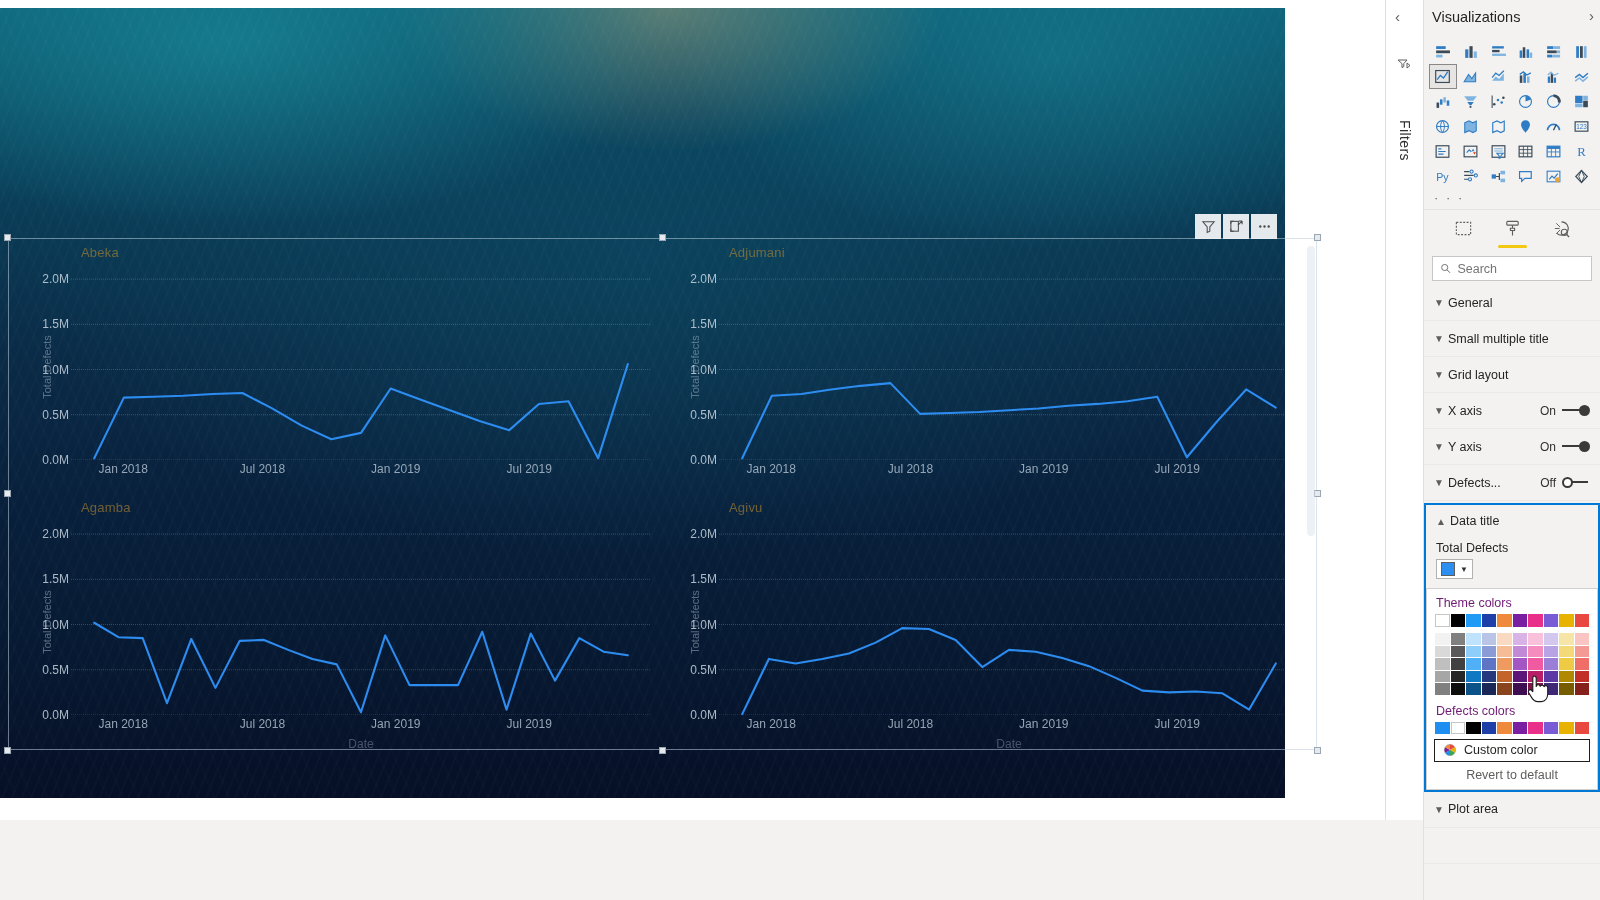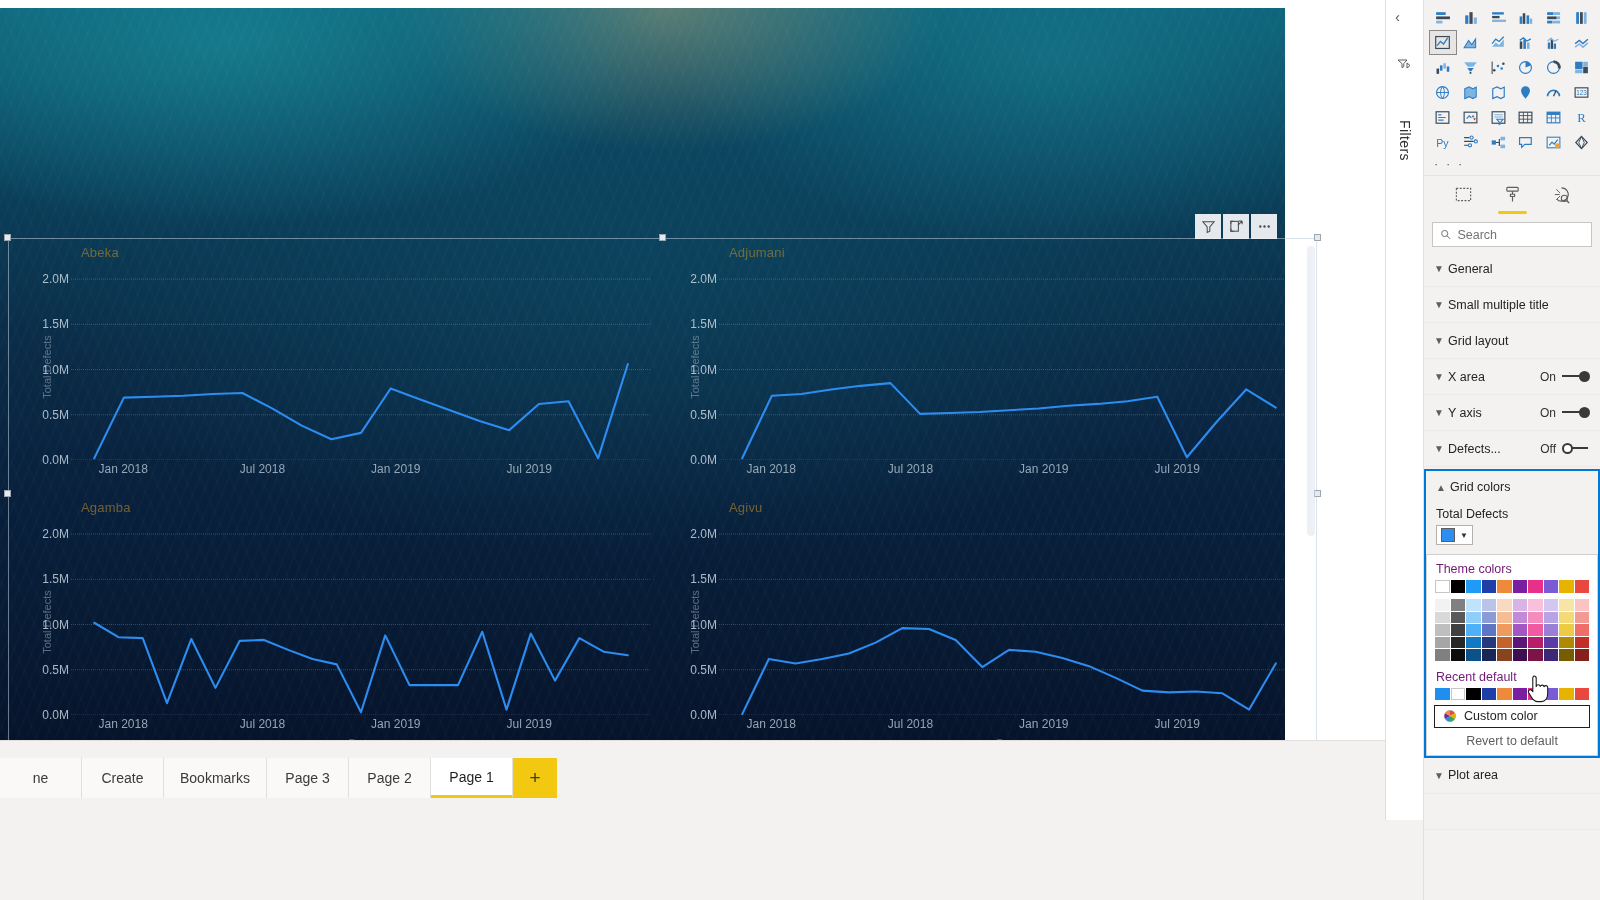--- a/index.html
+++ b/index.html
@@ -314,45 +314,38 @@
             </div>
             <div class="x-title">Date</div>
           </div>
         </div>
 
       <div class="v-scroll">
         <div class="v-thumb"></div>
       </div>
     </div>
 
-    <div class="pagebar">
-      <div class="tabs" id="page-tabs">
-          <div class="tab">ne</div>
-          <div class="tab">Create</div>
-          <div class="tab">Bookmarks</div>
-          <div class="tab">Page 3</div>
-          <div class="tab">Page 2</div>
-          <div class="tab active">Page 1</div>
-          <div class="tab add">+</div>
-        </div>
-    </div>
   </div>
 
   <div class="filters-strip">
     <div class="fs-collapse">‹</div>
     <div class="fs-icon">
       <svg width="16" height="16" viewBox="0 0 16 16">
           <path d="M2 4h9l-3.2 3.6v3L6 11.6V7.6z" fill="none" stroke="#605e5c" stroke-width="1"></path>
           <path d="M11 7l3 2.5-3 2.5z" fill="none" stroke="#605e5c" stroke-width="1"></path>
         </svg>
     </div>
     <div class="fs-label">Filters</div>
   </div>
 
   <div class="vizpane">
+    <div class="vp-head">
+      <div class="vp-title">Visualizations</div>
+      <div class="vp-expand">›</div>
+    </div>
 
     <div class="viz-grid" id="viz-grid">
         <div class="viz-cell">
           <svg width="17" height="17" viewBox="0 0 16 16">
             <rect x="2" y="3" width="9" height="2.6" fill="#2e7cc4"></rect>
             <rect x="2" y="7" width="13" height="2.6" fill="#3a4a58"></rect>
             <rect x="2" y="11" width="6" height="2.6" fill="#7fb4e0"></rect>
           </svg>
         </div>
         <div class="viz-cell">
@@ -630,21 +623,21 @@
         <div class="fmt-row">
           <span class="chev">▼</span>
           <span class="lbl">Small multiple title</span>
         </div>
         <div class="fmt-row">
           <span class="chev">▼</span>
           <span class="lbl">Grid layout</span>
         </div>
         <div class="fmt-row">
           <span class="chev">▼</span>
-          <span class="lbl">X area</span>
+          <span class="lbl">X axis</span>
           <span class="state">On</span>
           <span class="toggle ">
             <span class="track"></span>
             <span class="knob"></span>
           </span>
         </div>
         <div class="fmt-row">
           <span class="chev">▼</span>
           <span class="lbl">Y axis</span>
           <span class="state">On</span>
@@ -660,21 +653,21 @@
           <span class="toggle off">
             <span class="track"></span>
             <span class="knob"></span>
           </span>
         </div>
       </div>
 
     <div class="datacolors">
       <div class="dc-head">
         <span class="chev">▲</span>
-        <span>Grid colors</span>
+        <span>Data title</span>
       </div>
       <div class="dc-series">Total Defects</div>
       <div class="dc-swatch-row">
         <span class="dc-swatch-btn">
           <span class="dc-swatch" id="series-swatch" style="background: rgb(44, 142, 240);"></span>
           <span class="dc-caret">▼</span>
         </span>
       </div>
 
       <div class="dropdown">
@@ -736,21 +729,21 @@
             <div class="sw" style="background: rgb(13, 13, 13);"></div>
             <div class="sw" style="background: rgb(10, 82, 136);"></div>
             <div class="sw" style="background: rgb(26, 38, 85);"></div>
             <div class="sw" style="background: rgb(138, 68, 29);"></div>
             <div class="sw" style="background: rgb(63, 14, 82);"></div>
             <div class="sw" style="background: rgb(125, 20, 71);"></div>
             <div class="sw" style="background: rgb(62, 39, 116);"></div>
             <div class="sw" style="background: rgb(119, 93, 0);"></div>
             <div class="sw" style="background: rgb(133, 32, 26);"></div>
           </div>
-        <div class="dd-sect">Recent default</div>
+        <div class="dd-sect">Defects colors</div>
         <div class="recent-grid" id="recent-row">
             <div class="sw" style="background: rgb(31, 142, 241);"></div>
             <div class="sw" style="background: rgb(255, 255, 255); border: 1px solid rgb(200, 198, 196);"></div>
             <div class="sw" style="background: rgb(0, 0, 0);"></div>
             <div class="sw" style="background: rgb(31, 63, 168);"></div>
             <div class="sw" style="background: rgb(239, 138, 60);"></div>
             <div class="sw" style="background: rgb(123, 31, 162);"></div>
             <div class="sw" style="background: rgb(232, 48, 138);"></div>
             <div class="sw" style="background: rgb(122, 91, 214);"></div>
             <div class="sw" style="background: rgb(232, 179, 0);"></div>

